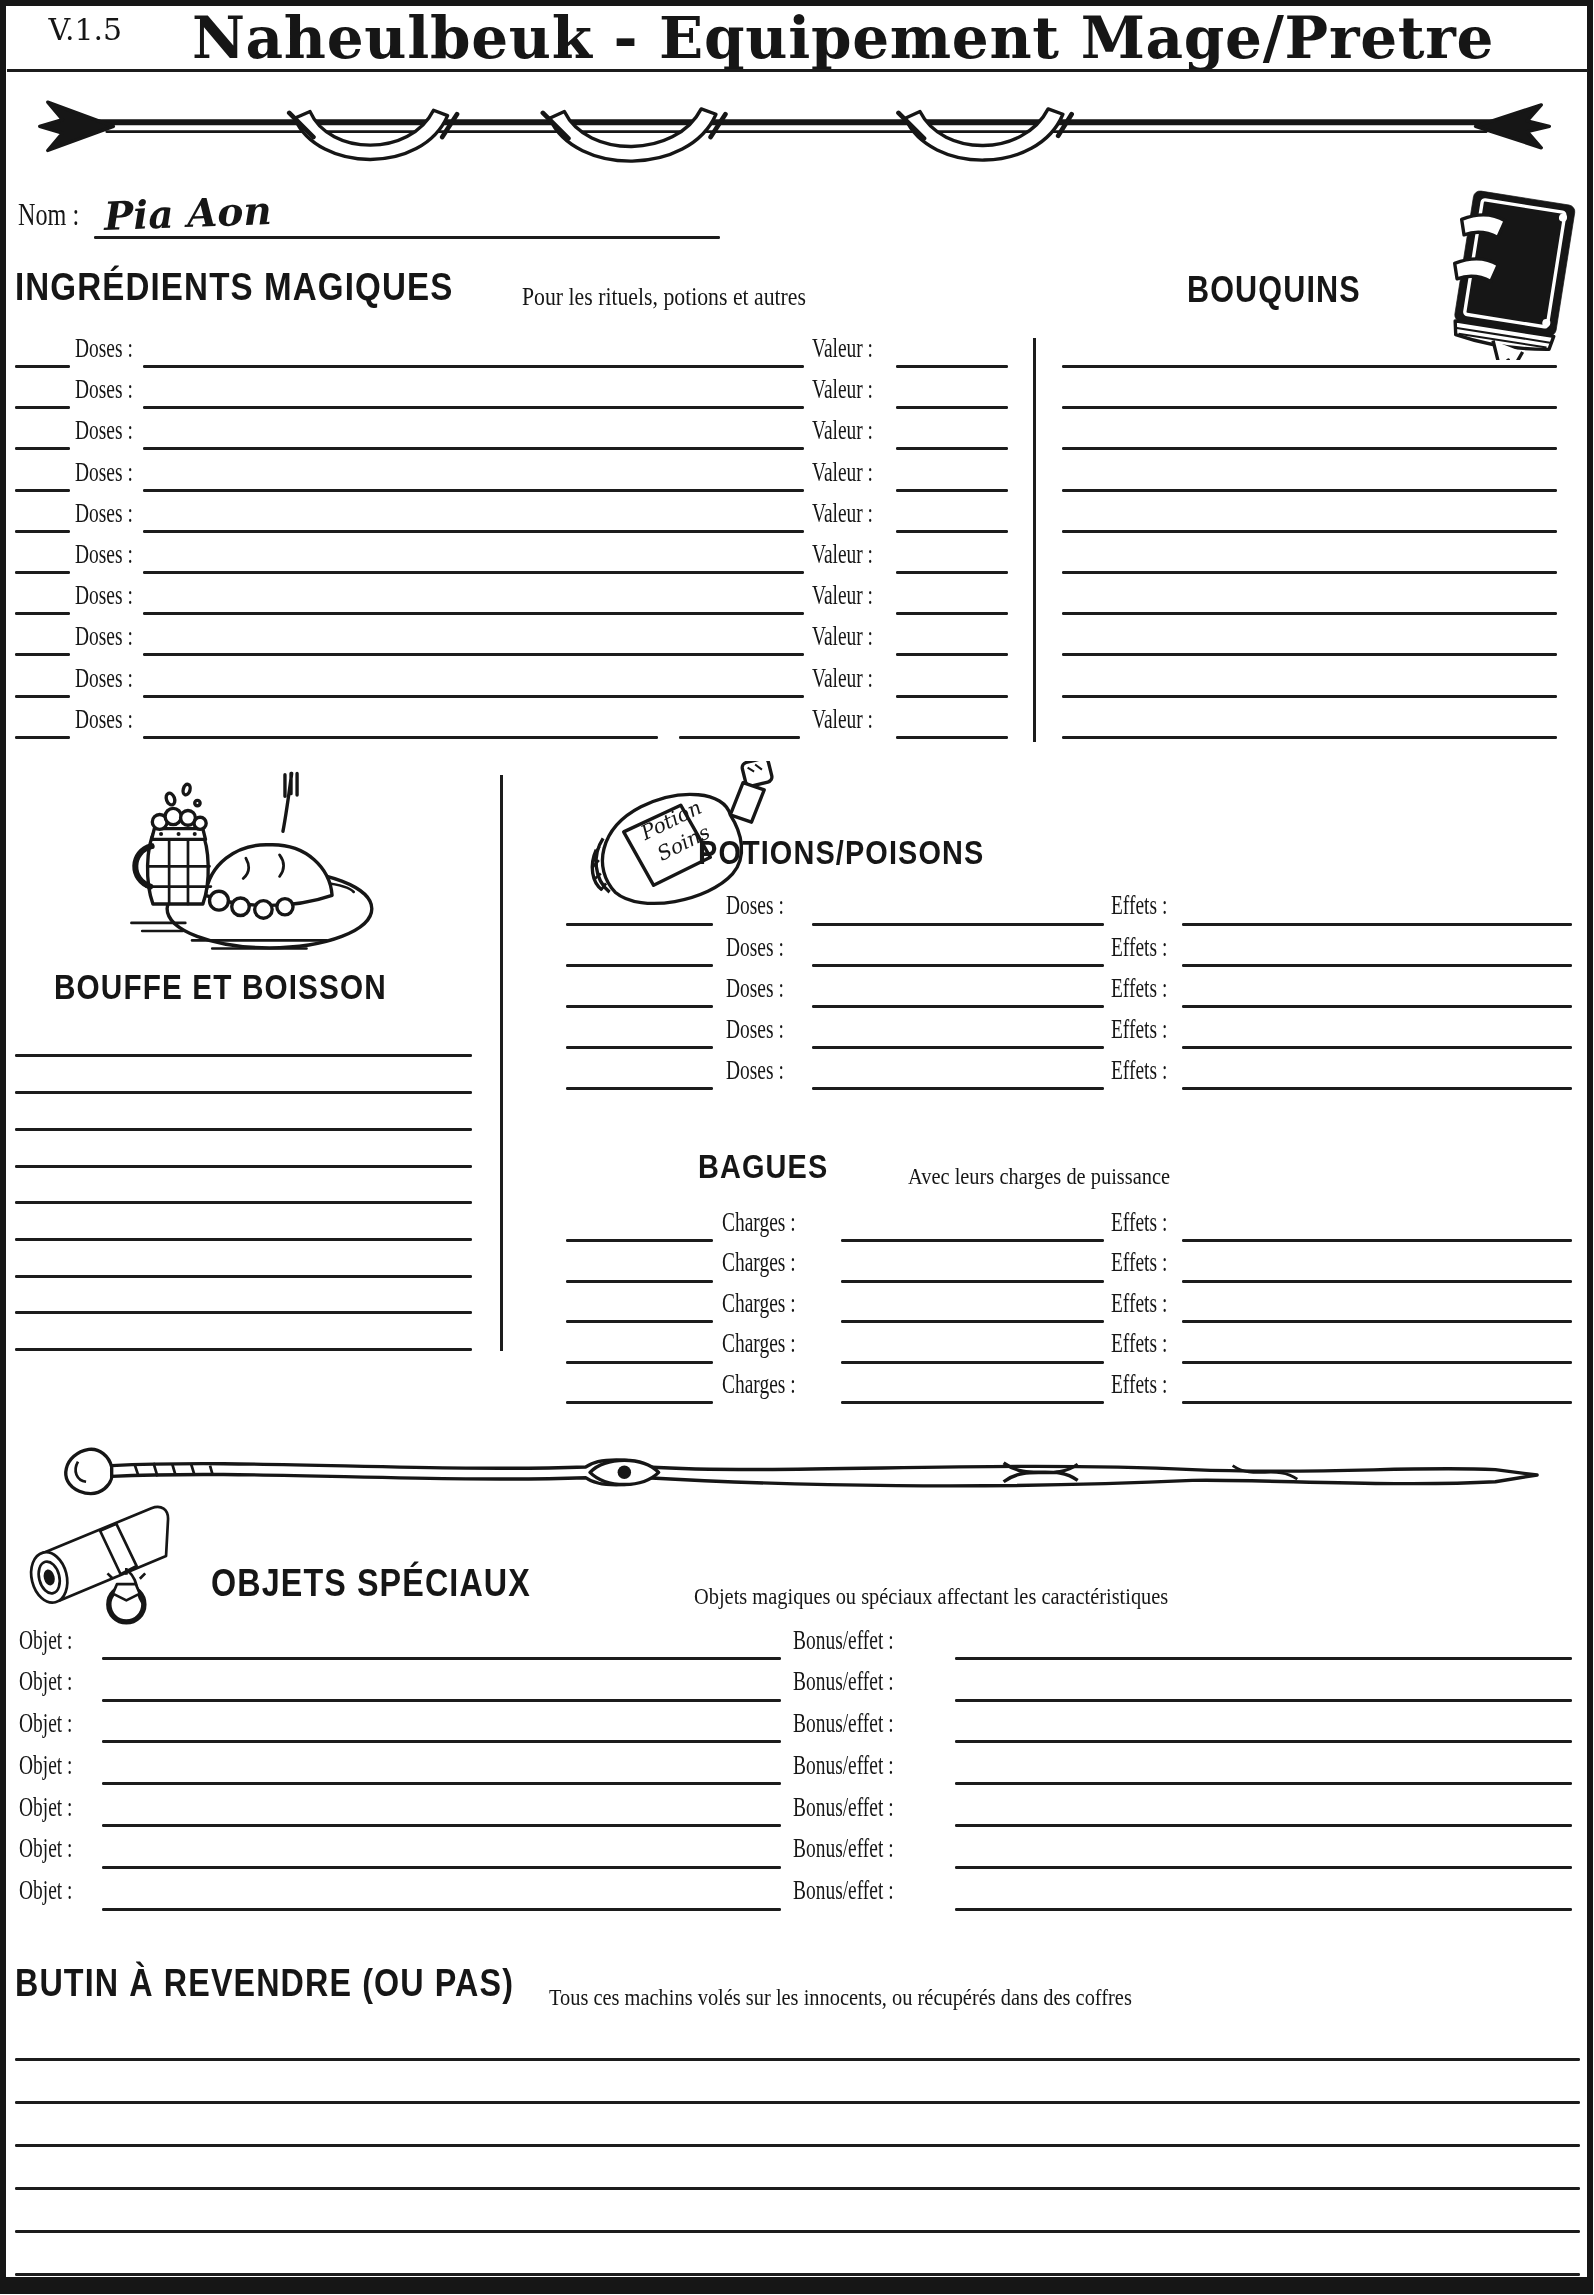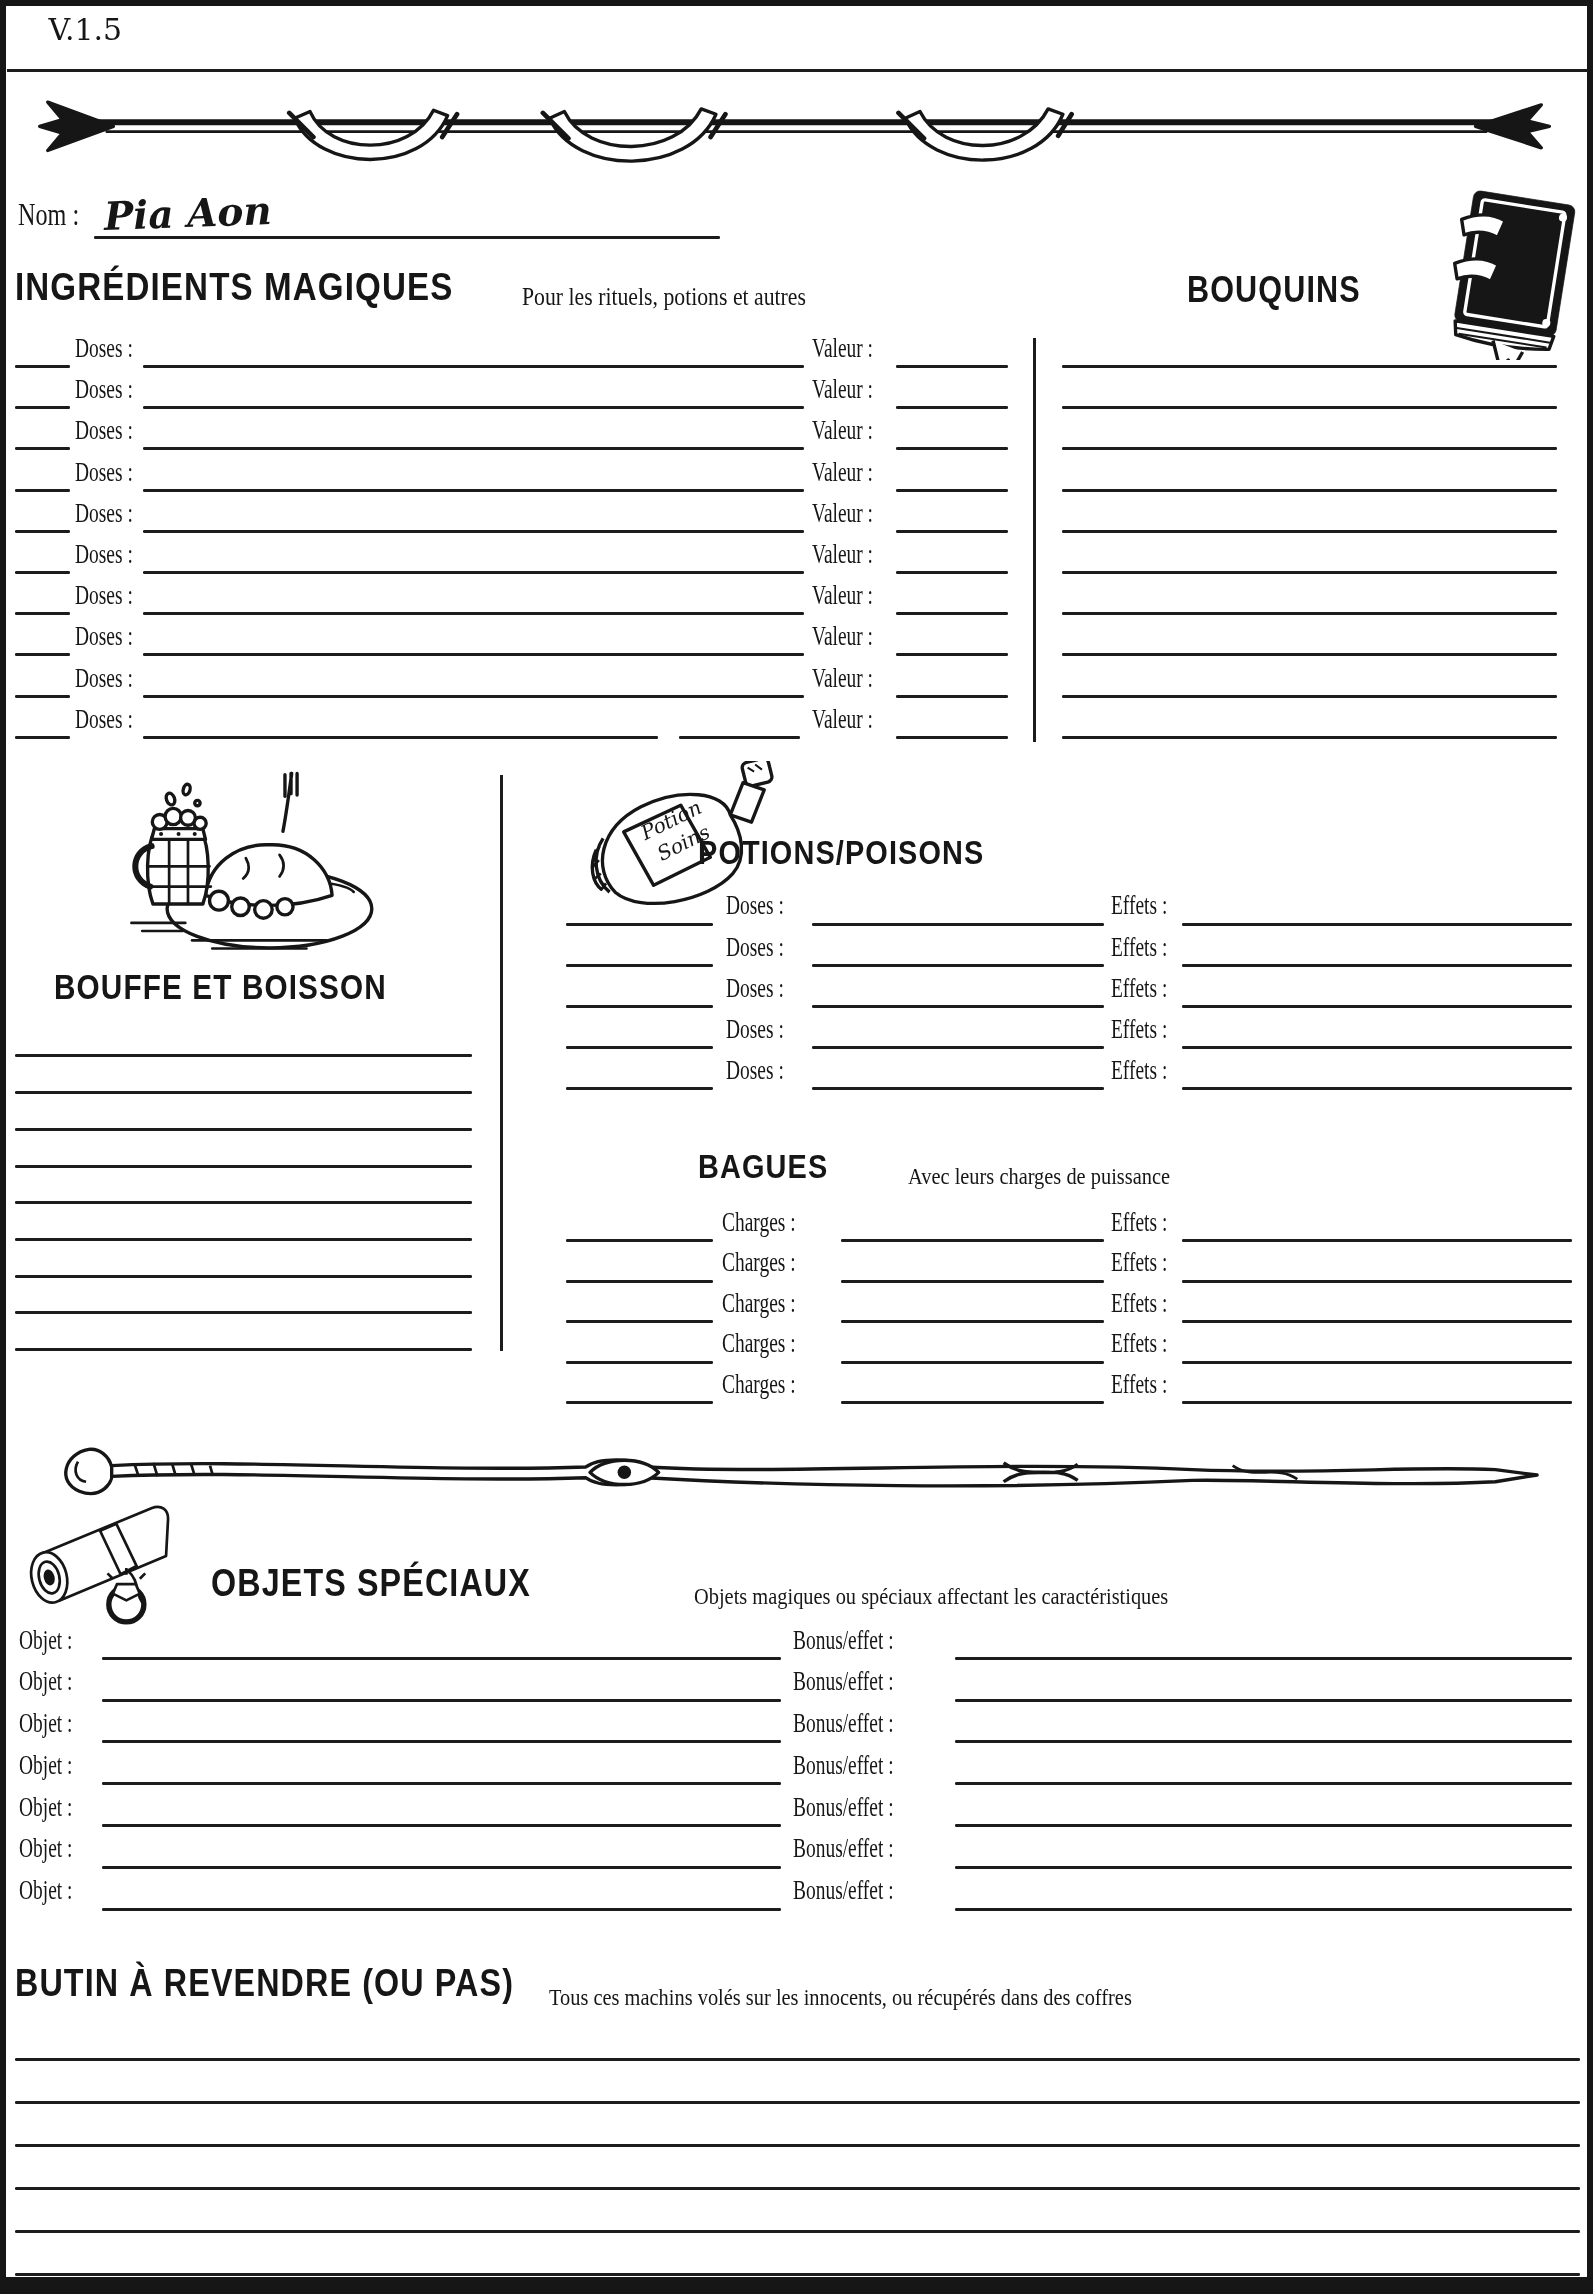--- a/index.html
+++ b/index.html
@@ -47,20 +47,21 @@
   svg { display:block; }
 </style>
 </head>
 <body>
 
 <div id="page">
 
   <div class="frame"></div>
 
   <div class="version">V.1.5</div>
+  <div class="title">Naheulbeuk - Equipement Mage/Pretre</div>
   <div class="hrule" style="left:6.7px; top:69px; width:1581px;"></div>
 
   <div class="icon" style="left:10px; top:74px;">
     <svg viewBox="0 0 2330 155" width="1569" height="104">
       <g stroke="#161616" fill="none" stroke-width="5" stroke-linejoin="round" stroke-linecap="round">
         <path d="M128,72 H2208" stroke-width="9"></path>
         <path d="M140,86 H2196" stroke-width="4"></path>
         <path d="M150,78 L52,42 L74,68 L40,78 L74,88 L52,114 Z" fill="#161616"></path>
         <path d="M2180,78 L2278,46 L2257,70 L2290,78 L2257,86 L2278,110 Z" fill="#161616"></path>
         <path d="M420,66 C455,147 610,150 648,62 L627,54 C592,124 472,122 443,56 Z" fill="#ffffff"></path>

